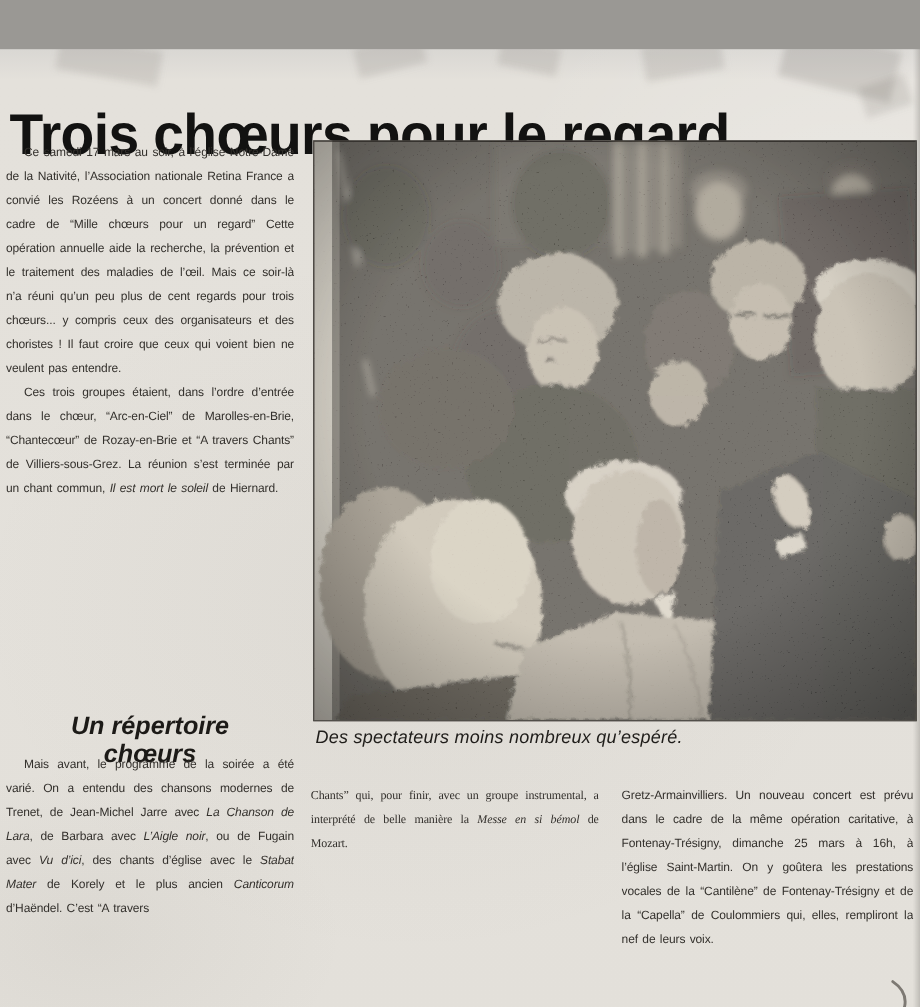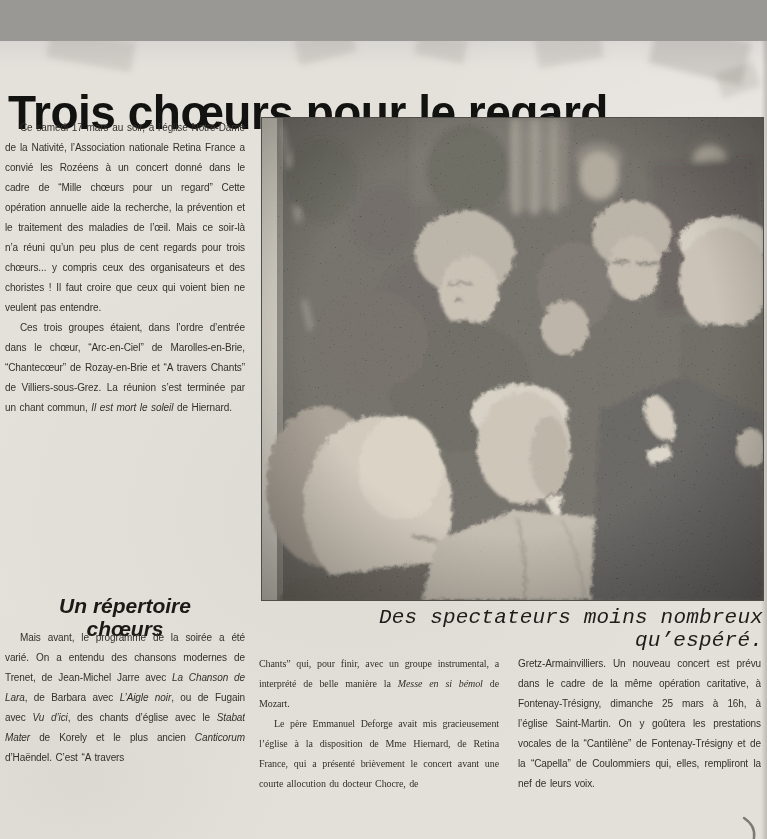--- a/index.html
+++ b/index.html
@@ -32,22 +32,22 @@
     font-weight:bold;font-style:italic;font-size:21px;line-height:23px;color:#1c1a17;
   }
   .subhead .inner{display:inline-block;max-width:180px;}
   .photo{
     position:absolute;left:261px;top:76px;width:501px;height:482px;
     border:1px solid #514e49;background:#211d1a;box-sizing:content-box;
   }
   .photo svg{display:block;width:100%;height:100%;}
   .caption{
     position:absolute;left:263px;top:565px;width:500px;
-    font-family:Liberation Mono, monospace;font-style:italic;
-    font-size:21px;color:#1f1d1a;letter-spacing:.2px;text-align:right;
+    font-family:Liberation Sans, sans-serif;font-style:italic;
+    font-size:15px;color:#1f1d1a;letter-spacing:.2px;
   }
   .bleed{position:absolute;background:rgba(106,102,96,.16);filter:blur(3px);pointer-events:none;}
   .b1{left:48px;top:-6px;width:86px;height:30px;transform:rotate(10deg);}
   .b2{left:296px;top:-8px;width:58px;height:26px;transform:rotate(-14deg);}
   .b3{left:416px;top:-6px;width:50px;height:24px;transform:rotate(12deg);}
   .b4{left:536px;top:-8px;width:66px;height:30px;transform:rotate(-10deg);}
   .b5{left:652px;top:-10px;width:96px;height:44px;transform:rotate(14deg);background:rgba(100,97,92,.20);}
   .b6{left:718px;top:26px;width:40px;height:26px;transform:rotate(-18deg);}
   .page-edge{position:absolute;right:0;top:0;width:6px;height:100%;
     background:linear-gradient(90deg,transparent,rgba(88,86,82,.28));pointer-events:none;}
@@ -75,21 +75,20 @@
   <div class="subhead">
     <span class="inner">Un répertoire chœurs</span>
   </div>
 
   <div class="col col1-bottom">
     <p class="para"><span>Mais avant, le programme de la soirée a été varié. On a entendu des chansons modernes de Trenet, de Jean-Michel Jarre avec </span><em>La Chanson de Lara</em><span>, de Barbara avec </span><em>L’Aigle noir</em><span>, ou de Fugain avec </span><em>Vu d’ici</em><span>, des chants d’église avec le </span><em>Stabat Mater</em><span> de Korely et le plus ancien </span><em>Canticorum</em><span> d’Haëndel. C’est “A travers</span></p>
   </div>
 
   <div class="col col2">
     <p class="para noindent"><span>Chants” qui, pour finir, avec un groupe instrumental, a interprété de belle manière la </span><em>Messe en si bémol</em><span> de Mozart.</span></p>
-    <p class="para"><span>Le père Emmanuel Deforge avait mis gracieusement l’église à la disposition de Mme Hiernard, de Retina France, qui a présenté brièvement le concert avant une courte allocution du docteur Chocre, de</span></p>
   </div>
 
   <div class="col col3">
     <p class="para noindent"><span>Gretz-Armainvilliers. Un nouveau concert est prévu dans le cadre de la même opération caritative, à Fontenay-Trésigny, dimanche 25 mars à 16h, à l’église Saint-Martin. On y goûtera les prestations vocales de la “Cantilène” de Fontenay-Trésigny et de la “Capella” de Coulommiers qui, elles, rempliront la nef de leurs voix.</span></p>
   </div>
 
   <div class="photo">
     <svg viewBox="0 0 501 482" preserveAspectRatio="none" aria-hidden="true">
       <defs>
         <filter id="rough" x="-8%" y="-8%" width="116%" height="116%">

